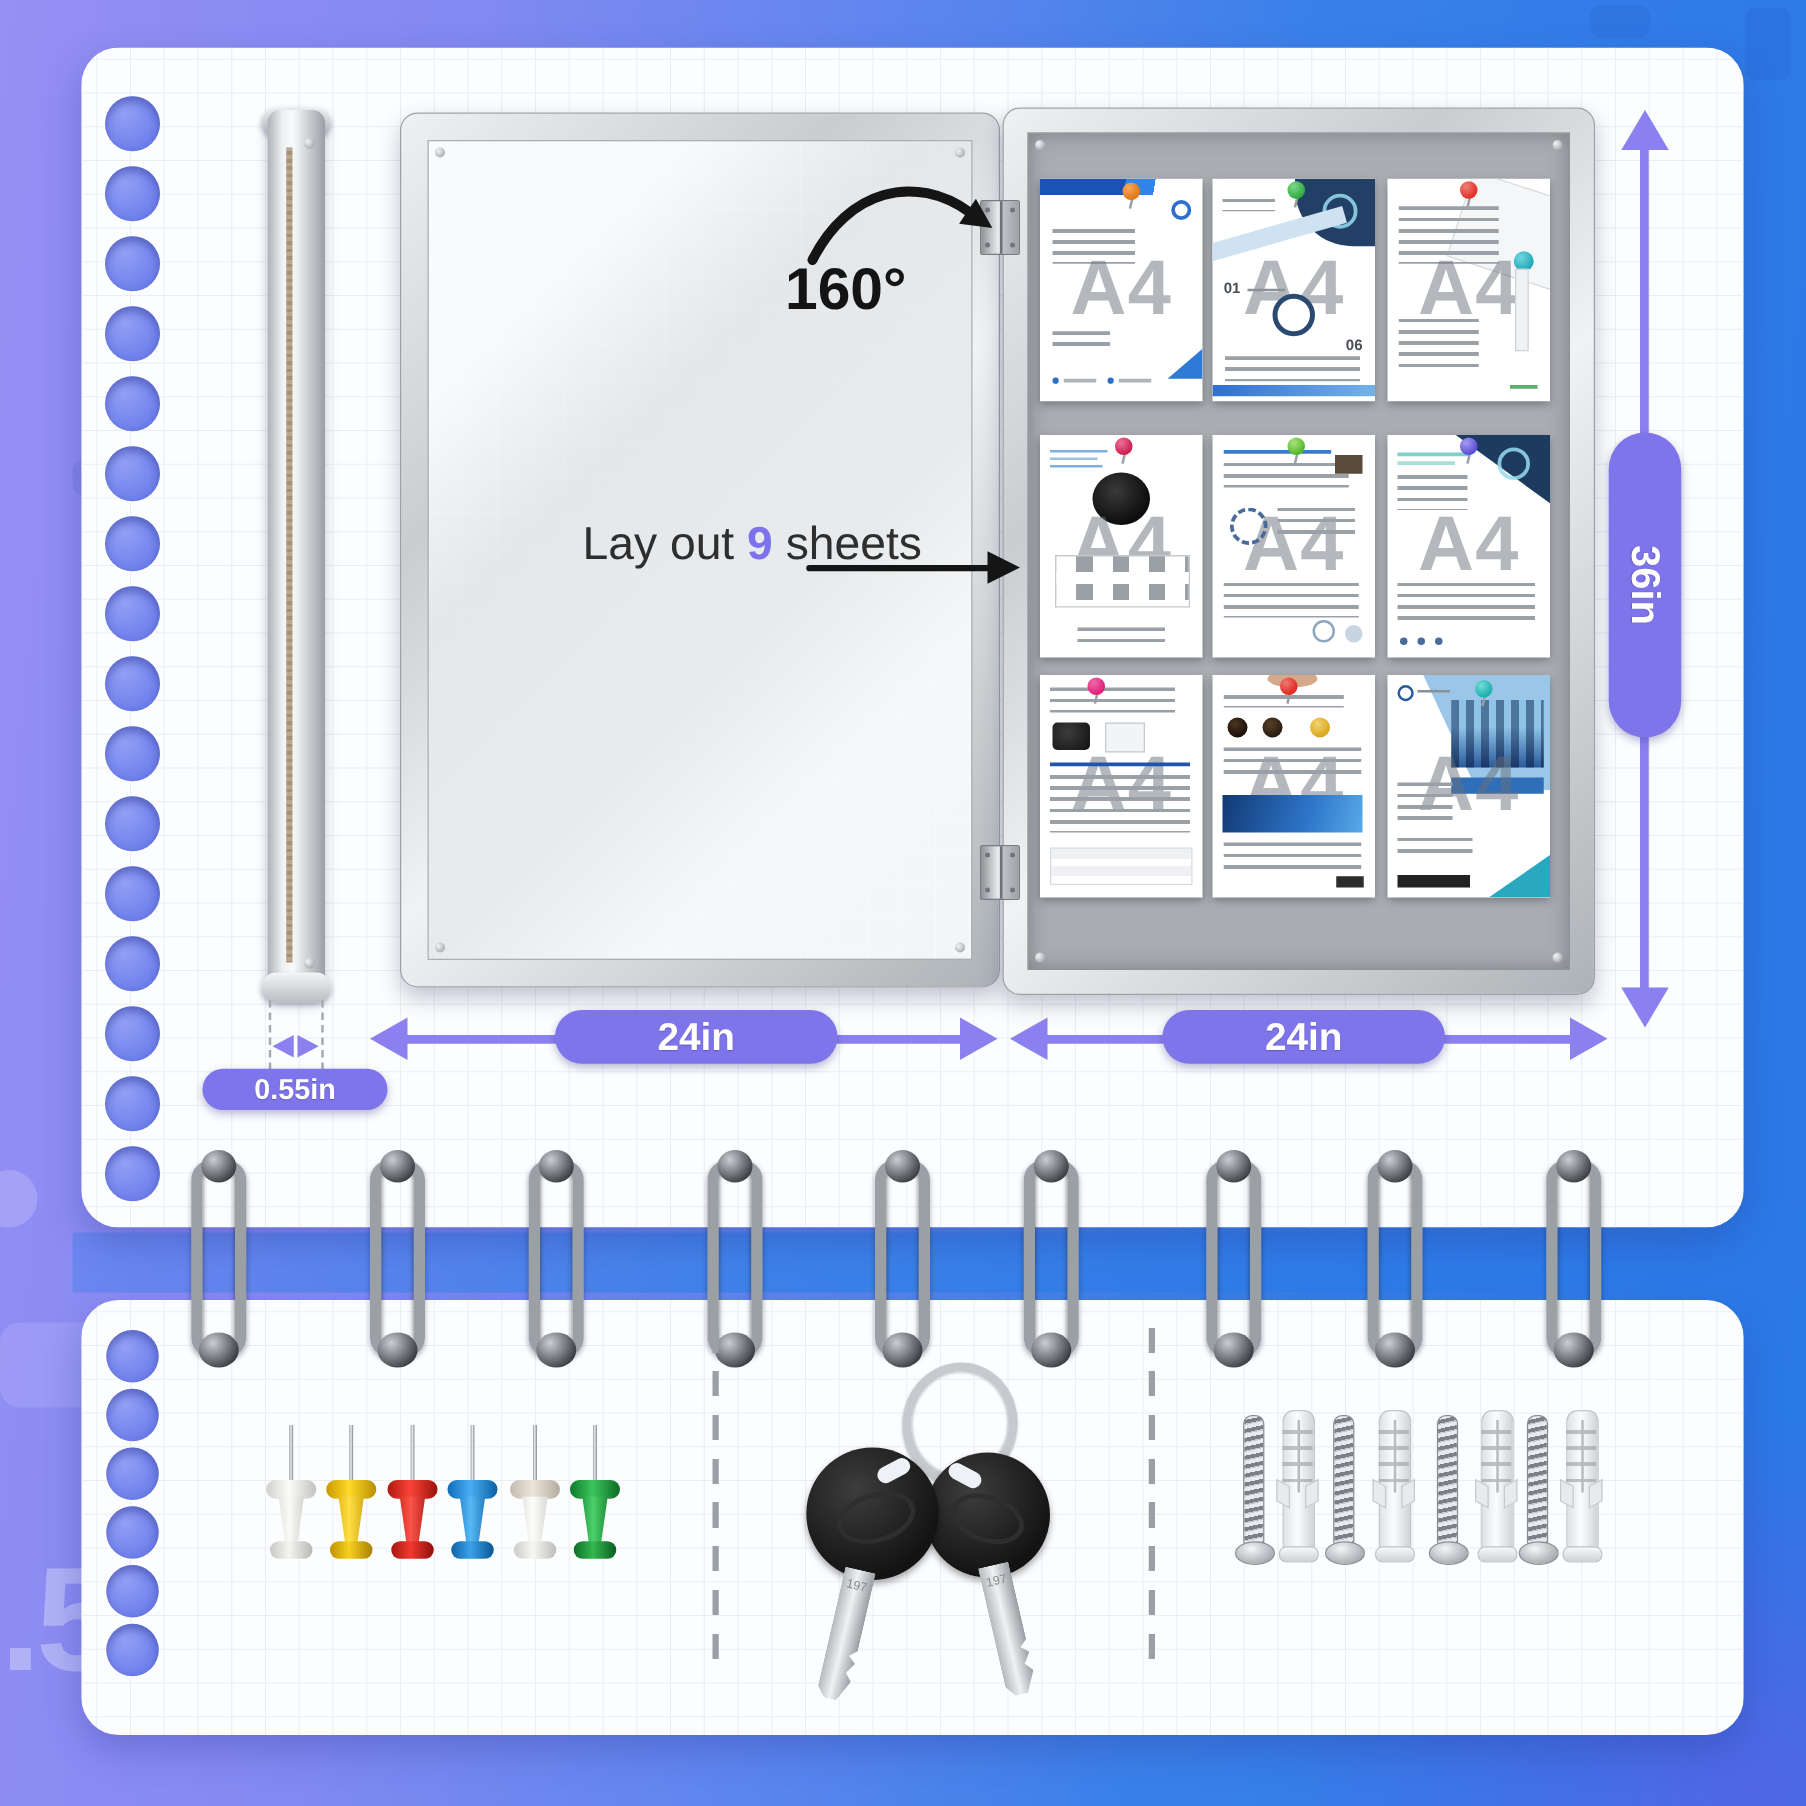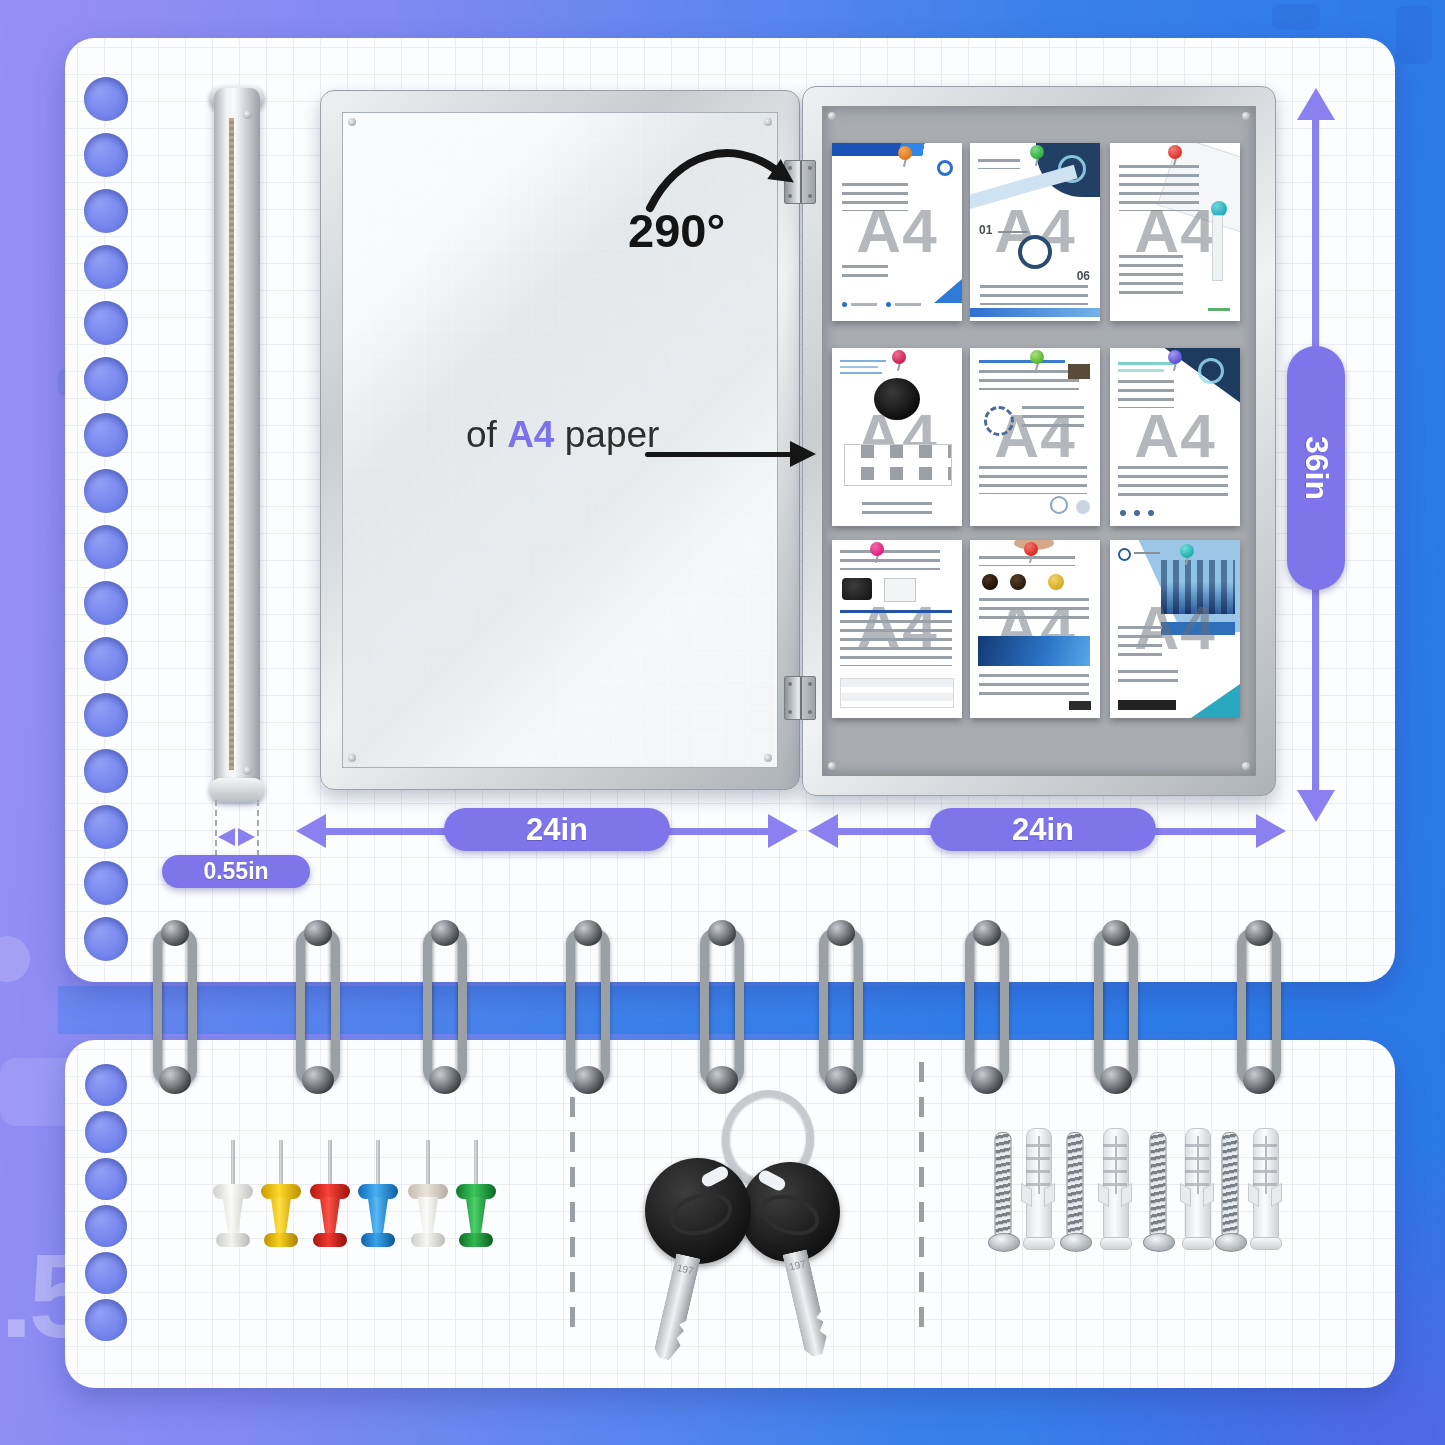--- a/index.html
+++ b/index.html
@@ -353,28 +353,28 @@
     <div class="tlines" style="left:8px;top:130px;width:60px;height:18px;z-index:3;"></div>
     <div style="position:absolute;left:8px;bottom:8px;width:58px;height:10px;background:#222;z-index:3;"></div>
     <div style="position:absolute;right:0;bottom:0;width:70px;height:34px;clip-path:polygon(30% 100%,100% 0,100% 100%);background:#2aa8c0;z-index:3;"></div>
     <span class="wm">A4</span>
     <div class="spin" style="left:70px;top:4px;">
         <span class="stem"></span>
         <span class="ball" style="background:radial-gradient(circle at 35% 30%,#72dcd8,#1fb0ad 70%);"></span>
       </div>
   </div>
 
-  <div class="angle">290°</div>
+  <div class="angle">160°</div>
   <svg class="svg-abs" style="left:640px;top:136px;" width="155" height="80" viewBox="0 0 155 80">
     <path d="M10 72 C 38 16, 92 2, 136 34" fill="none" stroke="#151515" stroke-width="8" stroke-linecap="round"></path>
     <polygon points="0,-12 24,0 0,12" fill="#151515" transform="translate(134,33) rotate(34)"></polygon>
   </svg>
 
   <div class="note">
-    <div><span>of </span><b>A4</b><span> paper</span></div>
+    <div><span>Lay out </span><b>9</b><span> sheets</span></div>
   </div>
   <div class="arrow-line" style="left:645px;top:452px;width:150px;"></div>
   <div class="ah-right" style="left:790px;top:441px;"></div>
 
   <div class="dimline" style="left:1312px;top:112px;width:7px;height:684px;"></div>
   <div class="tri up" style="left:1297px;top:88px;"></div>
   <div class="tri down" style="left:1297px;top:790px;"></div>
   <div class="pill v" style="left:1287px;top:346px;width:58px;height:244px;">
     <span>36in</span>
   </div>

